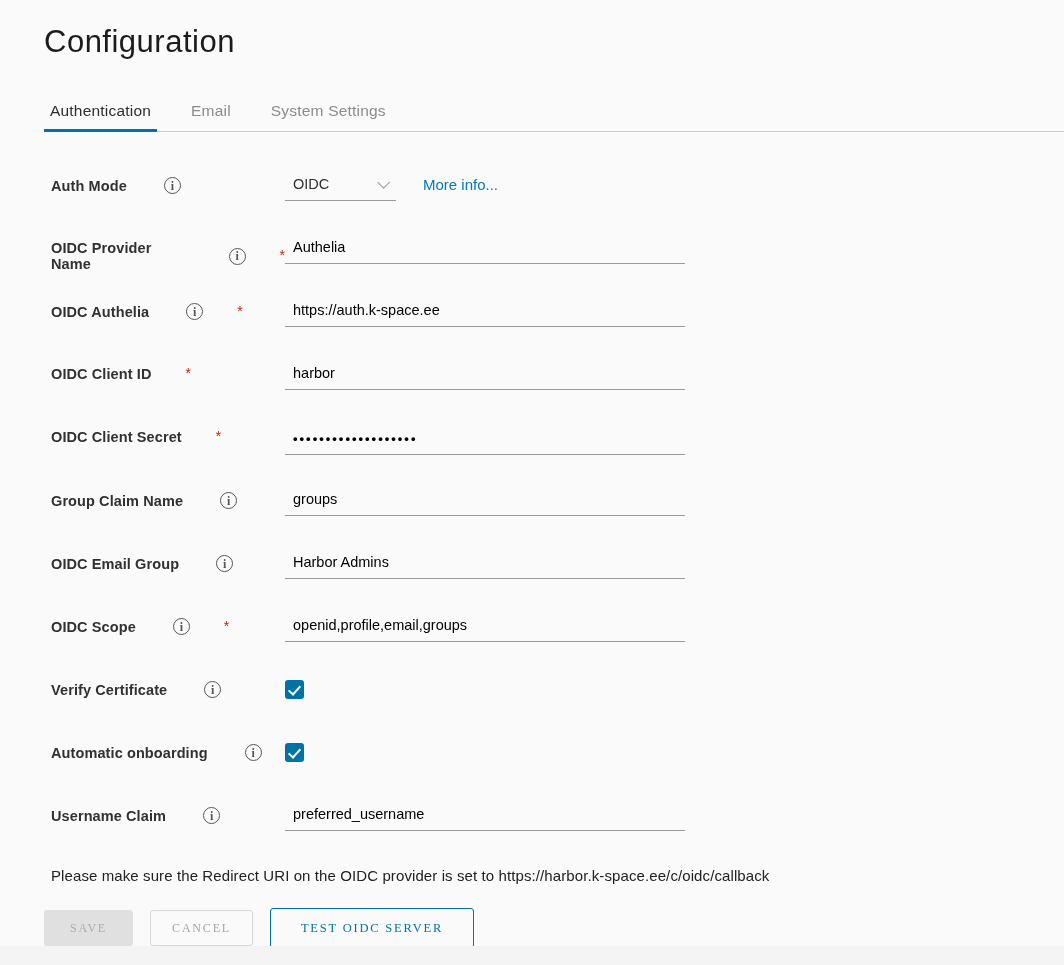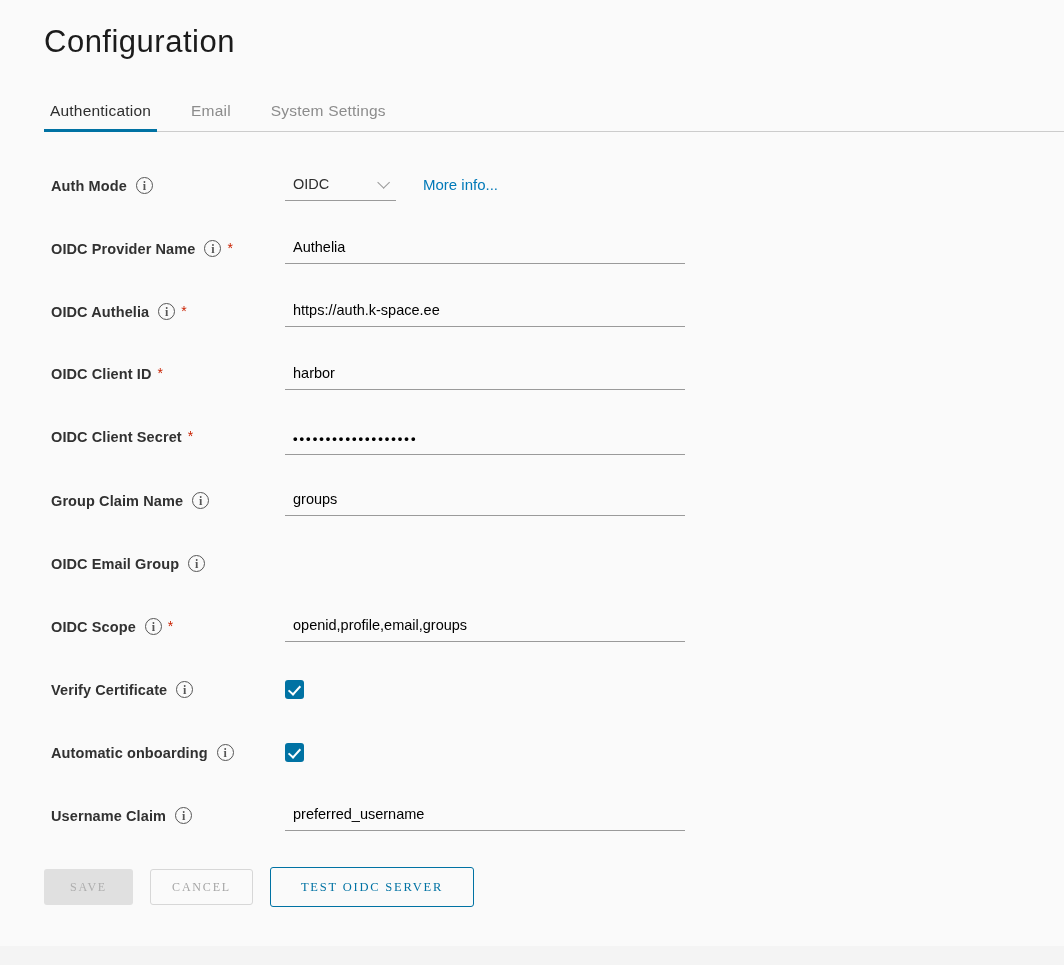--- a/index.html
+++ b/index.html
@@ -57,20 +57,21 @@
     align-items: flex-start;
     min-height: 36px;
     margin-bottom: 27px;
   }
   .label-cell {
     width: 234px;
     display: flex;
     align-items: center;
     padding-top: 3px;
     flex-shrink: 0;
+    gap: 28px;
   }
   .label {
     font-size: 14.5px;
     font-weight: 700;
     color: #313131;
     letter-spacing: 0.1px;
   }
   .info-icon {
     width: 17px; height: 17px;
     border: 1.4px solid #565656;
@@ -301,20 +302,23 @@
       </div>
     </div>
 
     <div class="row">
       <div class="label-cell">
         <span class="label">OIDC Email Group</span>
         <span class="info-icon">
             <span class="i-glyph">i</span>
           </span>
       </div>
+      <div class="field-cell">
+        <input class="text-input" type="text" value="Harbor Admins" style="">
+      </div>
     </div>
 
     <div class="row">
       <div class="label-cell">
         <span class="label">OIDC Scope</span>
         <span class="info-icon">
             <span class="i-glyph">i</span>
           </span>
         <span class="required">*</span>
       </div>
@@ -354,20 +358,21 @@
             <span class="i-glyph">i</span>
           </span>
       </div>
       <div class="field-cell">
         <input class="text-input" type="text" value="preferred_username" style="">
       </div>
     </div>
 
   </div>
 
+  <div class="hint">Please make sure the Redirect URI on the OIDC provider is set to https://harbor.k-space.ee/c/oidc/callback</div>
 
   <div class="btn-row">
     <button class="btn btn-save" disabled="">SAVE</button>
     <button class="btn btn-cancel" disabled="">CANCEL</button>
     <button class="btn btn-test">TEST OIDC SERVER</button>
   </div>
 
   <div class="footer-strip"></div>
 </div>
 

